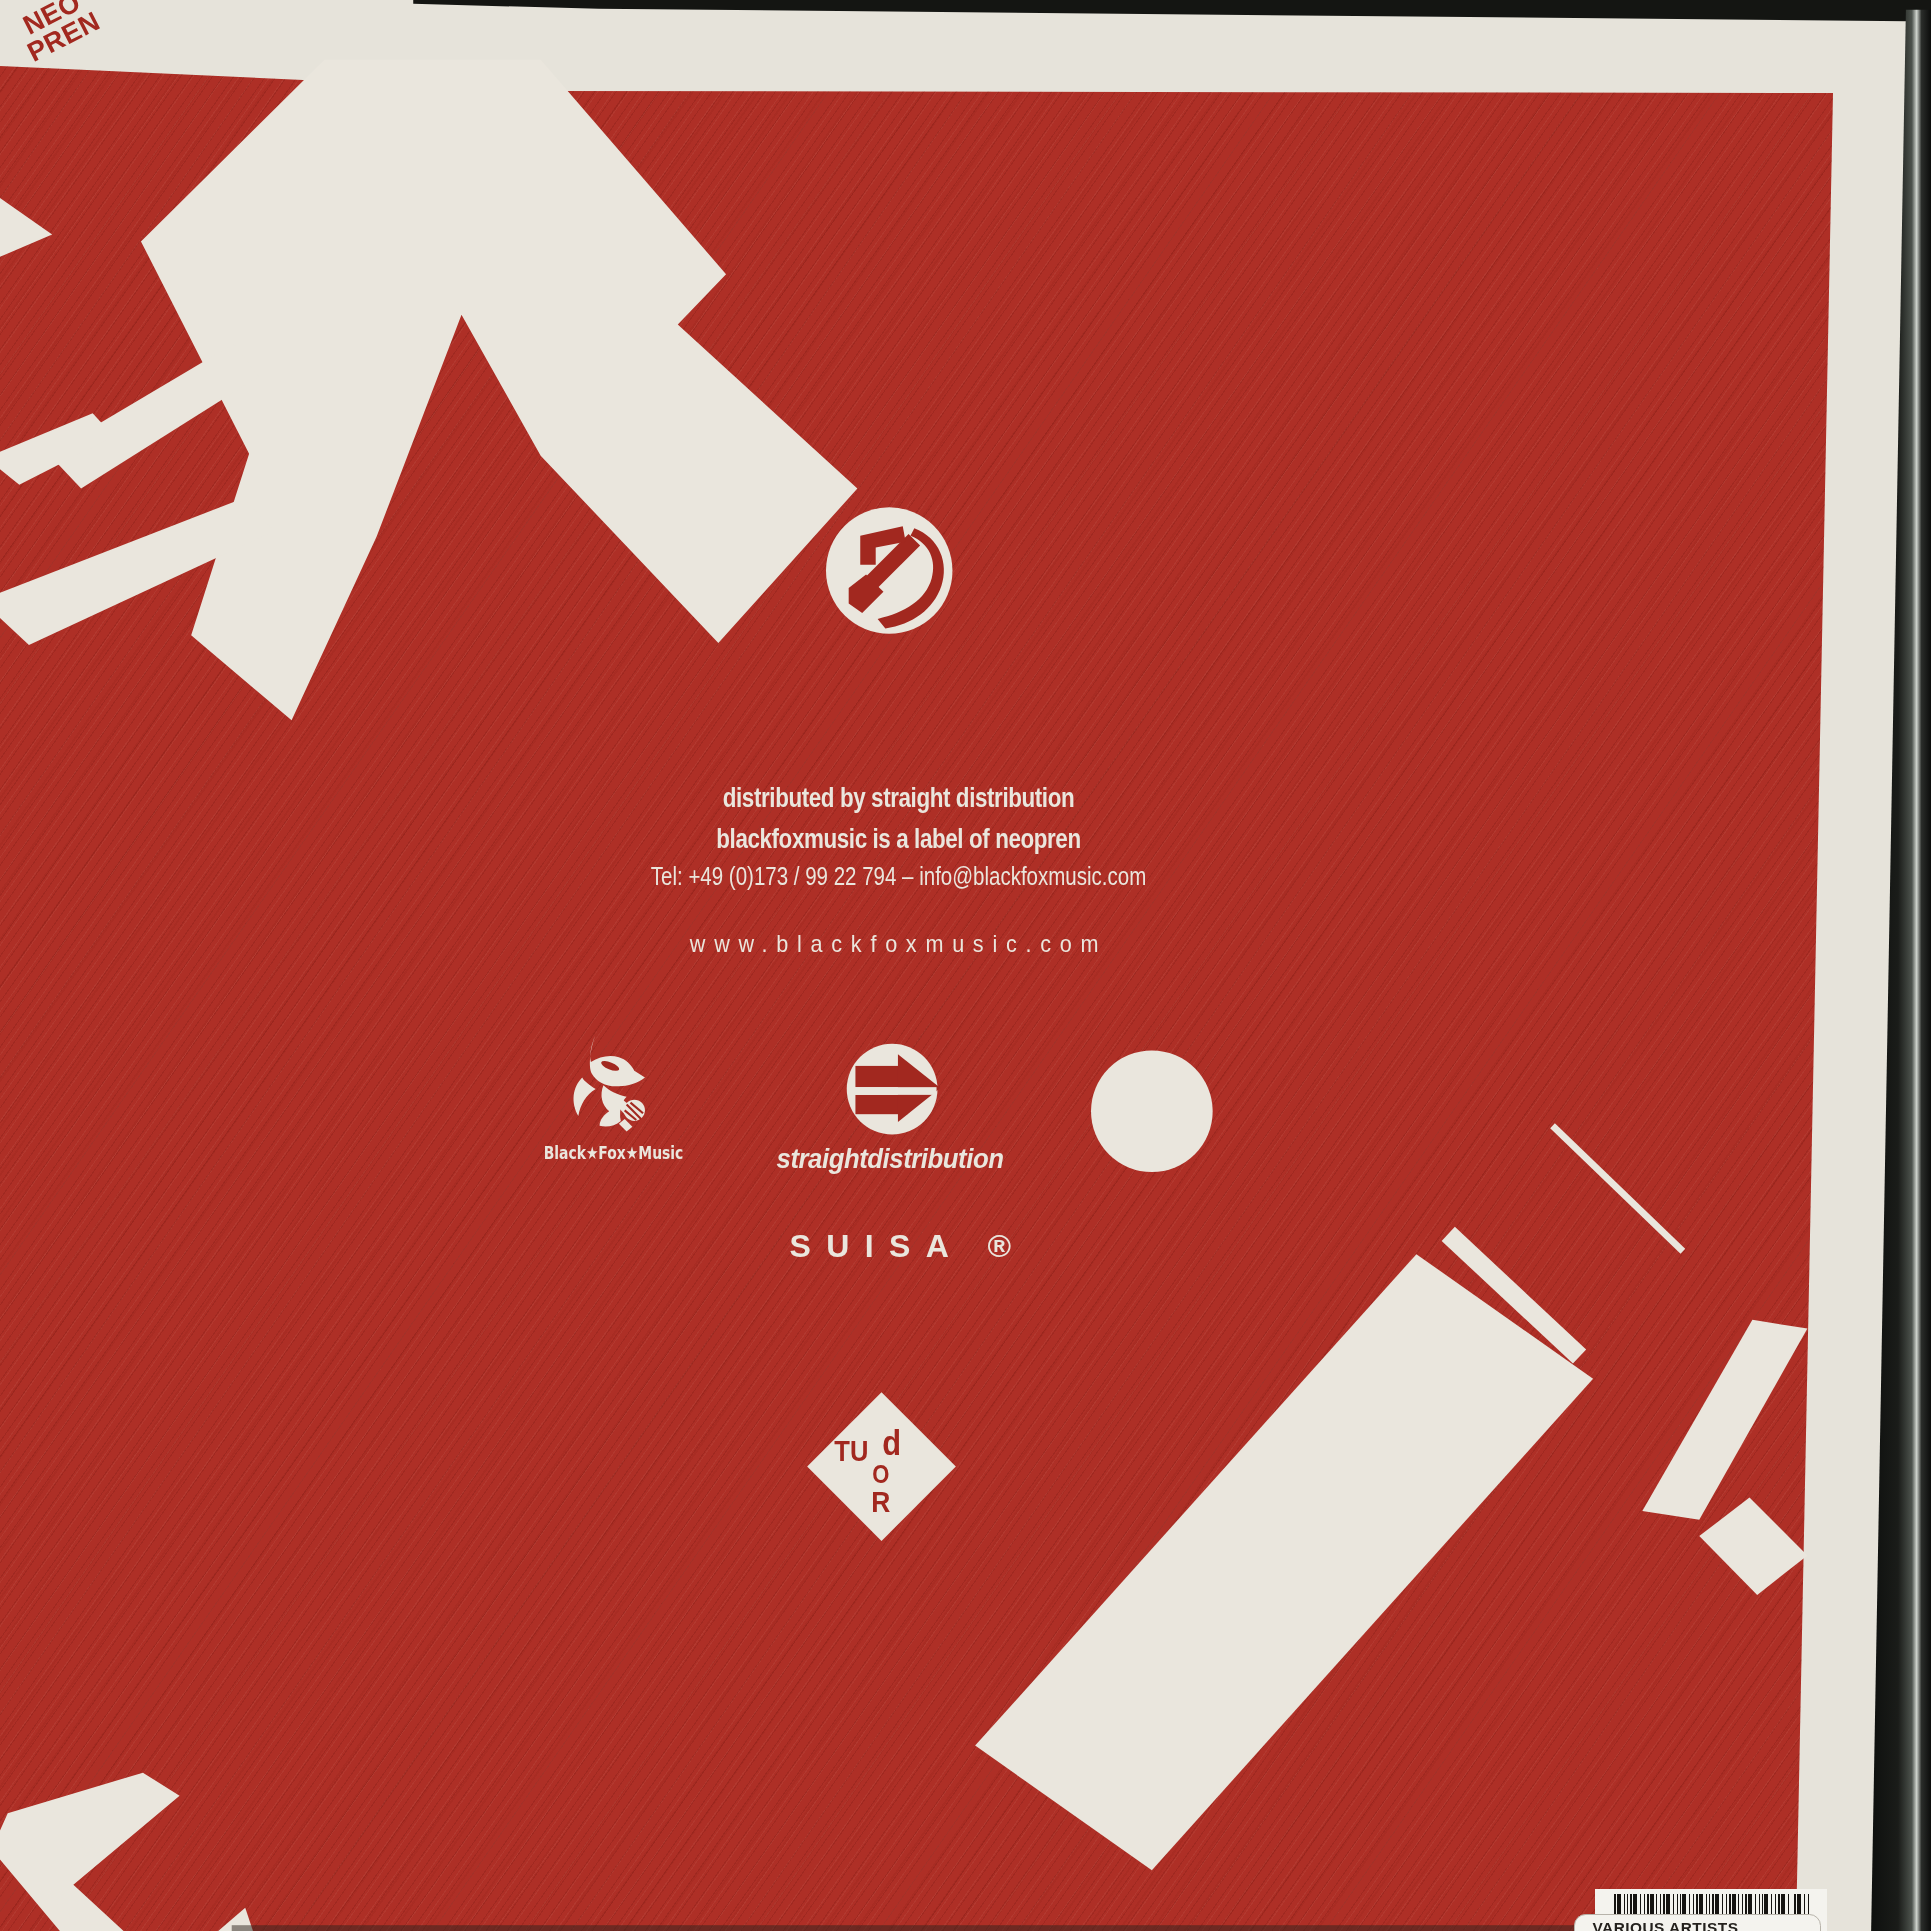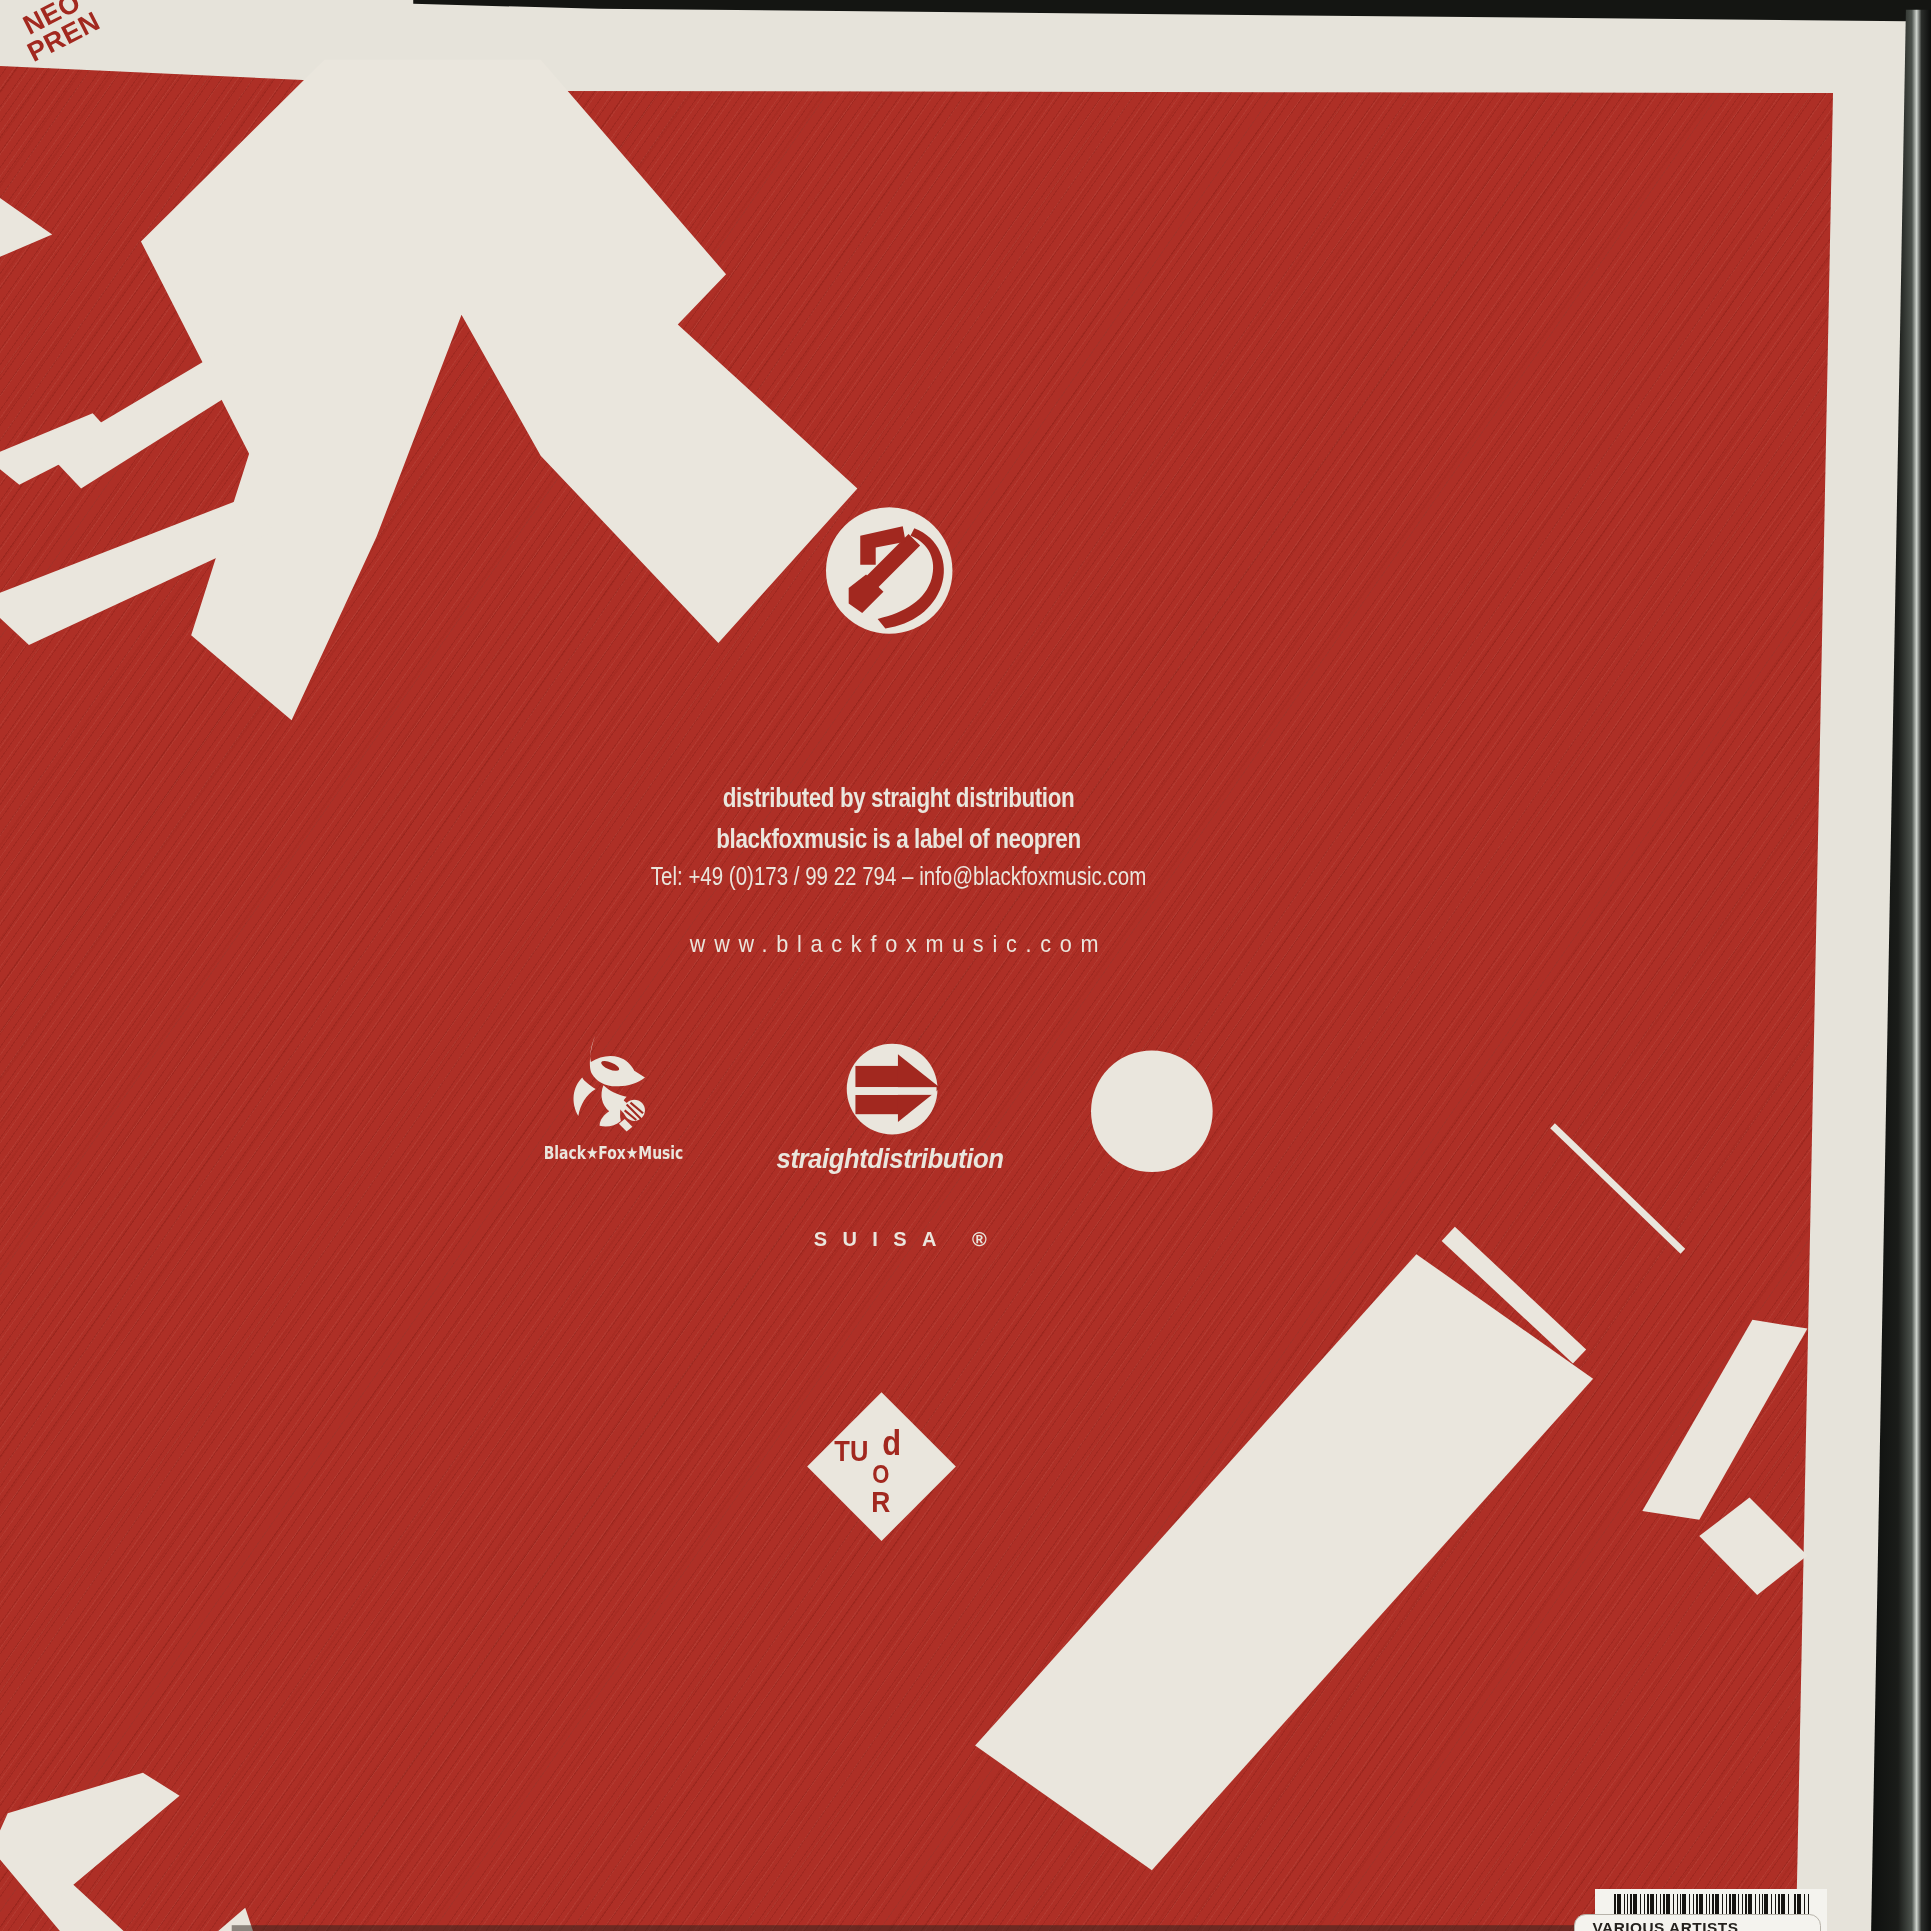--- a/index.html
+++ b/index.html
@@ -24,21 +24,21 @@
   .line12{font-size:28px;letter-spacing:-0.5px;transform:scaleX(.8);}
   .line3{font-size:25px;transform:scaleX(.82);}
   .www{font-size:24px;letter-spacing:9.7px;transform:scaleX(.9);}
   .foxlabel{left:517px;width:193px;text-align:center;top:1143px;font-size:17.4px;font-weight:bold;
             font-family:"DejaVu Sans",sans-serif;transform:scaleX(.8);}
   .wordmark{left:697px;width:386px;text-align:center;top:1143px;font-size:28px;
             font-weight:bold;font-style:italic;letter-spacing:-0.5px;transform:scaleX(.92);}
   .neotext{left:1094px;top:1078px;width:116px;text-align:center;color:var(--red_deep);
            font-weight:bold;font-size:27px;line-height:.95;transform:rotate(-27deg);transform-origin:50% 50%;
            letter-spacing:0.5px;}
-  .suisa{left:319px;width:1178px;text-align:center;top:1228px;font-size:20px;font-weight:bold;letter-spacing:15.4px;}
+  .suisa{left:319px;width:1178px;text-align:center;top:1228px;font-size:32px;font-weight:bold;letter-spacing:15.4px;}
   .tudor{color:var(--red_deep);font-weight:bold;transform:scaleX(.88);}
   .sticker{position:absolute;left:1595px;top:1889px;width:232px;height:42px;background:var(--label_bg);}
   .artistlabel{position:absolute;left:1574px;top:1914px;width:247px;height:39px;background:var(--label_bg);
       border:1.9px solid var(--label_border);border-radius:11.6px;box-sizing:border-box;
       font-size:15.4px;font-weight:bold;color:var(--ink);letter-spacing:0.5px;padding:3.9px 0 0 17.4px;}
   .barcode{position:absolute;left:1614px;top:1894px;width:195px;height:21px;
       background:repeating-linear-gradient(90deg,#151310 0 1.9px,rgba(0,0,0,0) 1.9px 2.9px,
         #151310 2.9px 6.8px,rgba(0,0,0,0) 6.8px 9.7px,#151310 9.7px 10.6px,rgba(0,0,0,0) 10.6px 13.5px,
         #151310 13.5px 14.5px,rgba(0,0,0,0) 14.5px 16.4px);}
 </style>

